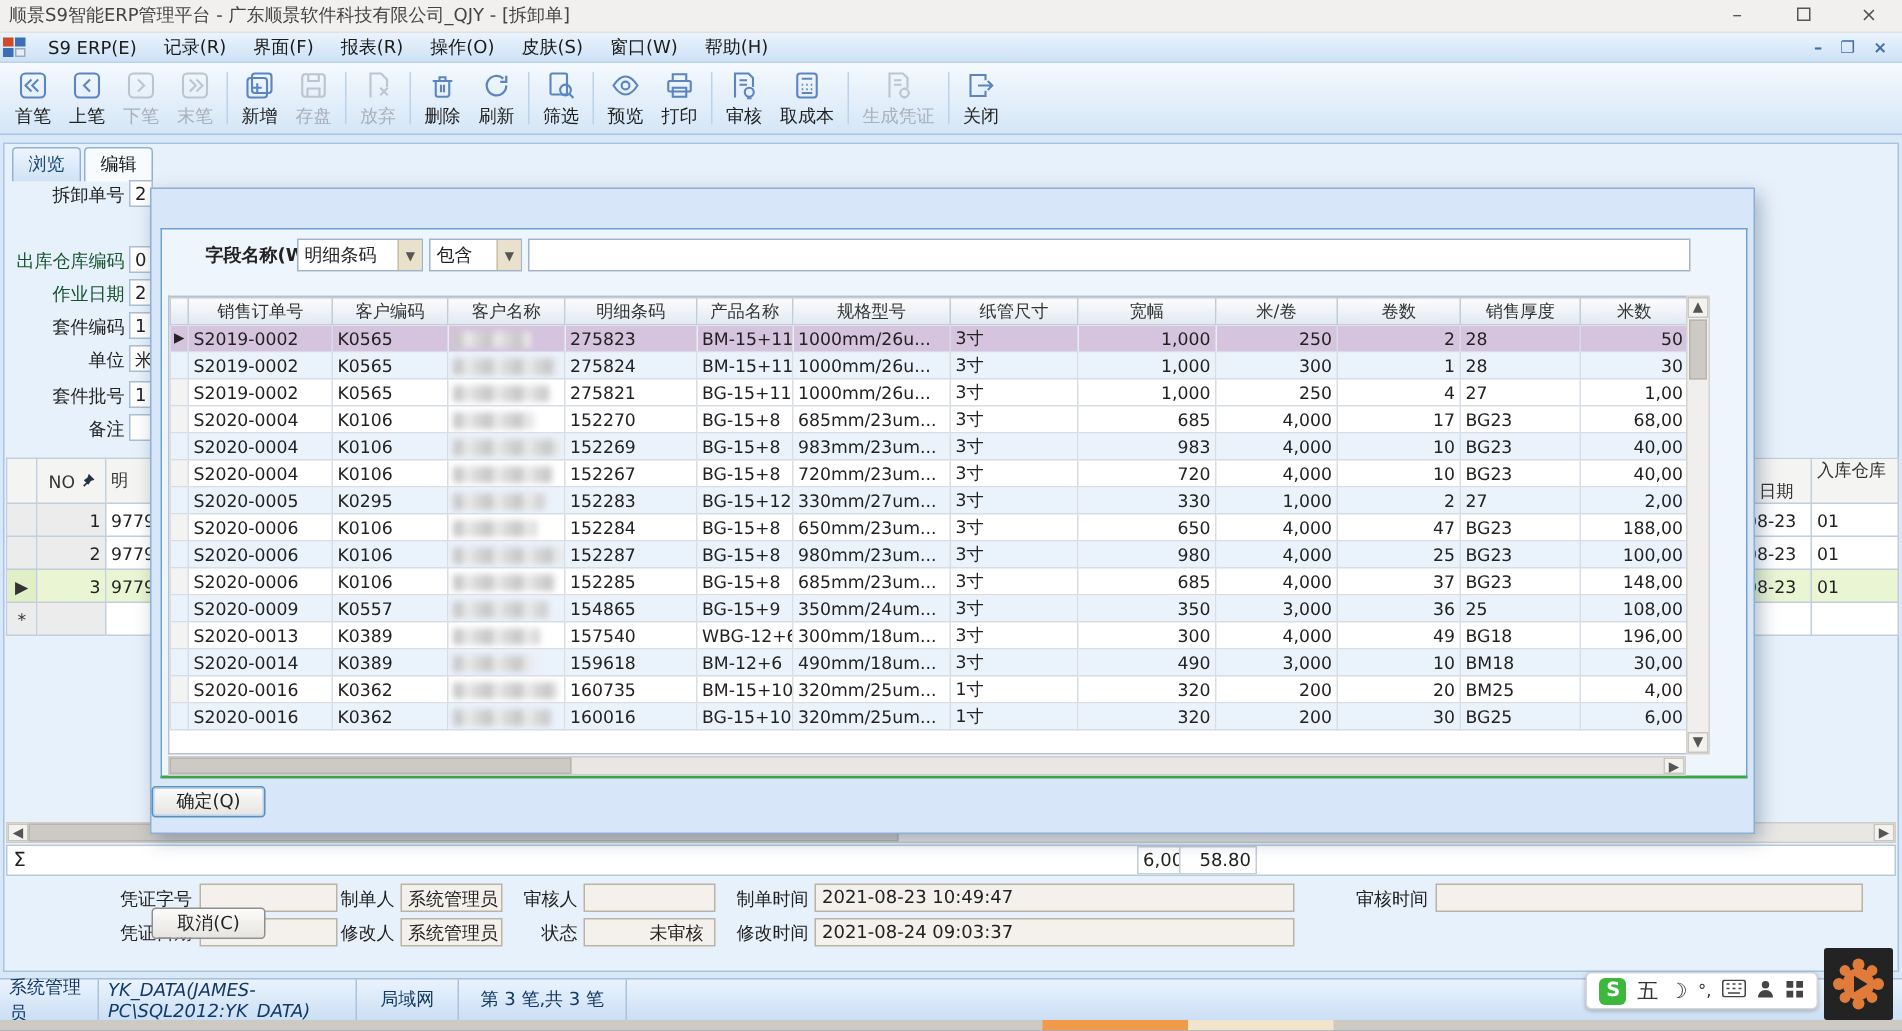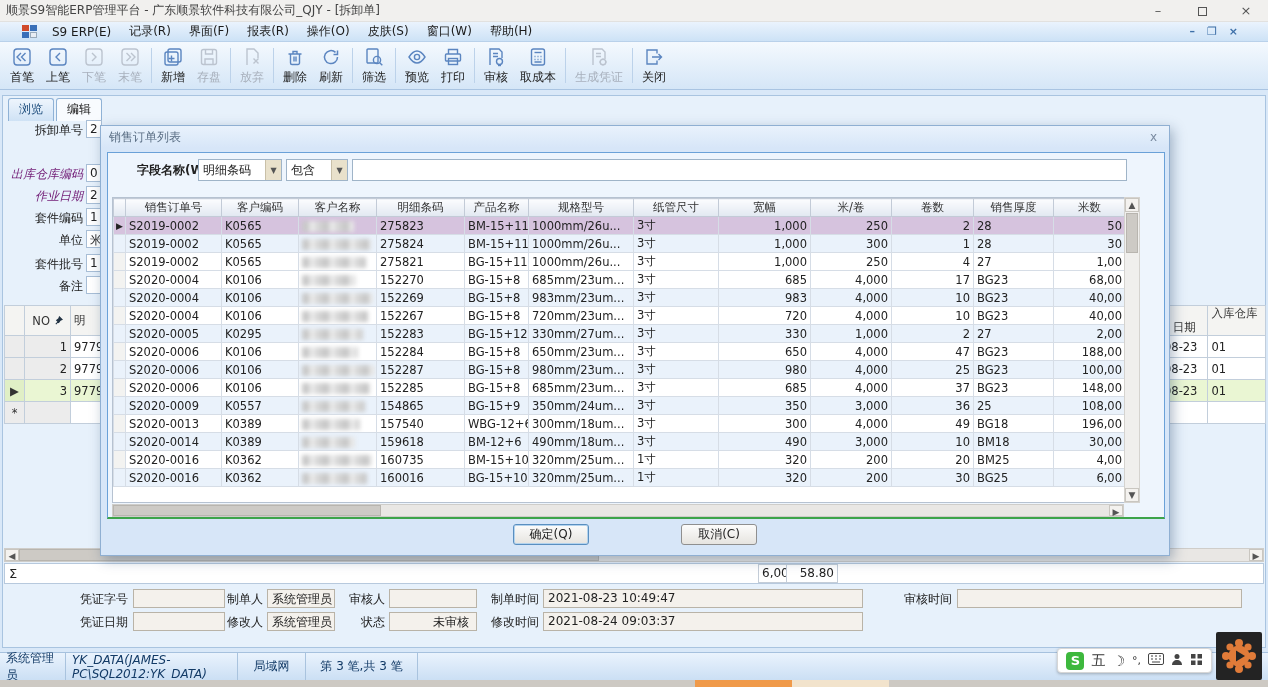--- a/index.html
+++ b/index.html
@@ -7,21 +7,21 @@
   .window{position:relative;width:1268px;height:687px;background:#d9e8f8;overflow:hidden;
     font-family:"DejaVu Sans","Liberation Sans",sans-serif;font-size:12px;color:#222;}
   
   .titlebar{position:absolute;top:0;left:0;right:0;height:22px;background:#f1f0ee;display:flex;align-items:center;
     padding-left:6px;color:#444;font-size:12px;border-bottom:1px solid #e2e1df;}
   .titlebar .wctrls{margin-left:auto;display:flex;align-items:center;height:100%;}
   .wctrl{width:44px;text-align:center;color:#555;font-size:13px;line-height:22px;}
   .maxbox{display:inline-block;width:9px;height:9px;border:1px solid #555;vertical-align:middle;}
   
   .menubar{position:absolute;top:22px;left:0;right:0;height:20px;background:linear-gradient(#eaf3fd,#cde2f6);
-    display:flex;align-items:center;padding:0 20px;border-bottom:1px solid #b9d1ea;}
+    display:flex;align-items:center;padding:0 0;border-bottom:1px solid #b9d1ea;}
   .appicon{width:15px;height:13px;margin:0 6px 0 2px;position:relative;}
   .appicon i{position:absolute;display:block;}
   .mitem{padding:2px 9px;color:#1b1b1b;}
   .mitem:first-of-type{font-weight:normal;}
   .mdictrls{margin-left:auto;display:flex;gap:12px;padding-right:10px;color:#3d6fa8;font-weight:bold;font-size:11px;}
   
   .toolbar{position:absolute;top:42px;left:0;right:0;height:48px;background:linear-gradient(#f4f9fe,#d5e6f7);
     border-bottom:1px solid #a9c4e2;display:flex;align-items:stretch;padding:2px 4px;}
   .tbtn{display:flex;flex-direction:column;align-items:center;justify-content:center;gap:1px;padding:2px 6px;min-width:34px;color:#5b85c0;}
   .tbtn .ticon svg{display:block;}
@@ -30,21 +30,21 @@
   .tbtn.disabled .tlabel{color:#a8b0bc;}
   .tsep{width:1px;background:#bcd2ea;margin:4px 3px;}
   
   .workspace{position:absolute;top:90px;left:0;right:0;height:562px;background:#d9e8f8;}
   .content-frame{position:absolute;top:5px;left:2px;right:2px;bottom:4px;background:#e7f1fb;border:1px solid #a9c4e0;}
   .tabs{position:absolute;top:8px;left:8px;display:flex;gap:2px;}
   .tab{padding:2px 10px 3px;border:1px solid #8fb2d6;border-bottom:none;border-radius:3px 3px 0 0;
     background:linear-gradient(#eef5fd,#cfe2f5);color:#1a4a7a;}
   .tab.active{background:#f8fbfe;color:#111;}
   .flabel{position:absolute;width:80px;text-align:right;white-space:nowrap;overflow:visible;direction:rtl;right:auto;}
-  .flabel.red{color:#701a75;font-style:italic;}
+  .flabel.red{color:#14532d;}
   .ffrag{position:absolute;left:86px;width:16px;height:18px;background:#fff;border:1px solid #a8bed6;
     overflow:hidden;padding:1px 0 0 3px;font-size:12px;}
   
   .bgrid{position:absolute;border-collapse:collapse;background:#fff;}
   .bgrid td,.bgrid th{border:1px solid #c2cedb;font-weight:normal;font-size:11.5px;padding:0 3px;white-space:nowrap;overflow:hidden;}
   .bgrid th{background:#f4f4f2;height:30px;color:#333;}
   .bgrid td{height:22px;}
   .bgrid .rowsel{background:#ececec;width:20px;text-align:center;color:#333;}
   .bgrid .gray{background:#ececec;text-align:right;}
   .bgrid tr.green td{background:#eaf6d3;}
@@ -102,21 +102,21 @@
   .dgrid td.rsel{background:#f3f3f1;text-align:center;padding:0;color:#222;font-size:9px;}
   .blur-block{height:11px;margin-top:1px;border-radius:1px;
     background:repeating-linear-gradient(90deg,#c9c9c9 0 7px,#e6e6e6 7px 14px,#d5d5d5 14px 20px);filter:blur(2px);}
   .dvsb{position:absolute;left:1016px;top:44px;width:16px;height:306px;background:#f0efed;border:1px solid #d5d3cf;}
   .dvsb .sbarrow{width:100%;height:14px;line-height:12px;}
   .dvsb .vthumb{position:absolute;left:1px;right:1px;top:15px;height:40px;background:#cdcac5;border:1px solid #b8b5af;}
   .dvsb .down{position:absolute;bottom:0;left:0;right:0;}
   .dhsb{position:absolute;left:4px;top:351px;width:1012px;height:13px;background:#e9e7e4;border:1px solid #cfcdc9;display:flex;}
   .dhsb .thumb{width:268px;background:#cdcac5;border:1px solid #b8b5af;}
   .dhsb .rarrow{margin-left:auto;}
-  .dbtnrow{position:absolute;left:0;top:398px;width:100%;display:flex;justify-content:center;gap:92px;}
+  .dbtnrow{position:absolute;left:0;top:398px;width:100%;display:flex;justify-content:center;gap:60px;flex-direction:column;}
   .dbtn{width:76px;height:21px;background:linear-gradient(#fcfcfb,#e6e4e0);border:1px solid #8f8f8f;border-radius:3px;
     text-align:center;line-height:19px;color:#222;}
   .dbtn.default{border-color:#5a8fc0;box-shadow:0 0 0 1px #b3d3ee inset;}
 </style>
 </head>
 <body>
 
 <div class="window">
 
   <div class="titlebar">
@@ -425,24 +425,20 @@
     <div class="fflabel" style="left:58px;width:70px;top:524px;">凭证日期</div>
     <div class="ffieldbox" style="left:133px;width:92px;top:522px;"></div>
     <div class="fflabel" style="left:203px;width:60px;top:524px;">修改人</div>
     <div class="ffieldbox" style="left:267px;width:68px;top:522px;">系统管理员</div>
     <div class="fflabel" style="left:333px;width:52px;top:524px;">状态</div>
     <div class="ffieldbox" style="left:389px;width:88px;top:522px;padding-left:43px;">未审核</div>
     <div class="fflabel" style="left:487px;width:52px;top:524px;">修改时间</div>
     <div class="ffieldbox" style="left:543px;width:320px;top:522px;">2021-08-24 09:03:37</div>
 
     <div class="dialog">
-      <div class="dtitle">
-        <span>销售订单列表</span>
-        <span class="dclose">x</span>
-      </div>
       <div class="dpanel">
         <div class="filterrow">
           <span class="flbl">字段名称(W)</span>
           <span class="combo" style="left:90px;width:84px;">
             <span class="cval">明细条码</span>
             <span class="cbtn">▼</span>
           </span>
           <span class="combo" style="left:178px;width:62px;">
             <span class="cval">包含</span>
             <span class="cbtn">▼</span>

